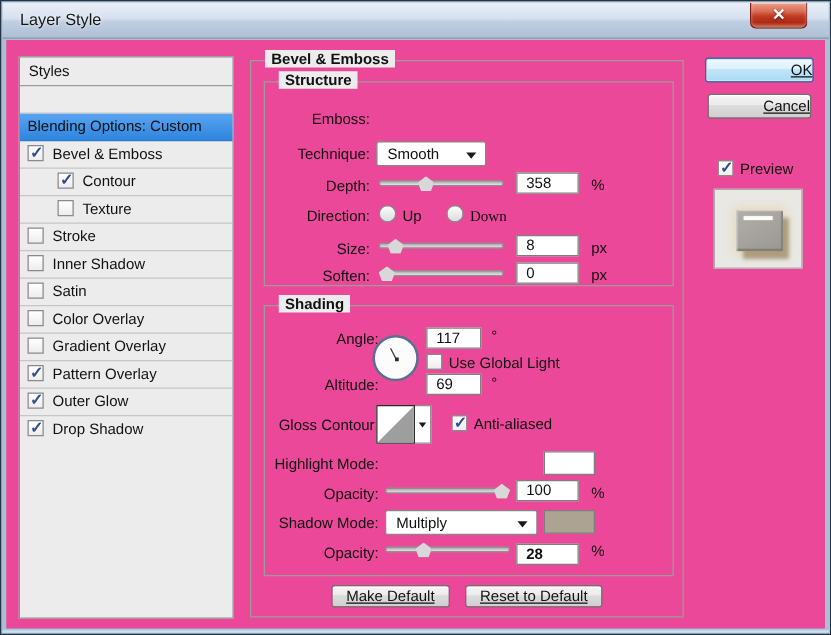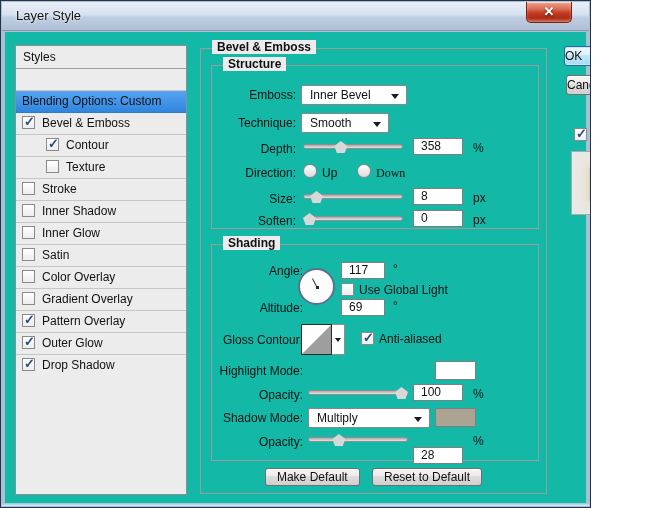--- a/index.html
+++ b/index.html
@@ -1,37 +1,37 @@
 <!DOCTYPE html>
 <html><head>
 <meta charset="utf-8">
 <style>
   * { margin:0; padding:0; box-sizing:border-box; }
   html,body { width:665px; height:508px; }
   body { font-family:"Liberation Sans", sans-serif; font-size:12px; color:#111; }
 
-  .window { position:relative; width:591px; height:508px; border:1px solid #243445;
+  .window { position:relative; width:665px; height:508px; border:1px solid #243445;
             background:#aabfd3; overflow:hidden; }
   .window::after { content:""; position:absolute; left:1px; right:1px; bottom:1px; height:3px;
             background:linear-gradient(#9cc0da,#d9eefb); }
 
   .titlebar { position:absolute; left:1px; right:1px; top:1px; height:29px;
             background:linear-gradient(#e9eff8 0%, #d6e1ef 45%, #bfcee1 55%, #aebfd6 100%);
             border-bottom:1px solid #8b99aa; }
   .title { position:absolute; left:14px; top:6px; font-size:13px; color:#151515;
             text-shadow:0 0 3px #ffffff; }
   .close-btn { position:absolute; right:17px; top:0px; width:46px; height:21px;
             border:1px solid #7c1f12; border-top:none; border-radius:0 0 5px 5px;
             background:linear-gradient(#eba28e 0%, #da6e55 35%, #c23a22 55%, #ad2b15 80%, #c96b4f 100%);
             box-shadow:inset 0 1px 0 rgba(255,255,255,.55), inset 0 0 3px rgba(255,255,255,.35);
             text-align:center; cursor:pointer; }
   .close-x { font-size:13px; font-weight:bold; color:#fff; line-height:20px;
             text-shadow:0 1px 2px rgba(0,0,0,.6); }
 
-  .client { position:absolute; left:4px; right:4px; top:31px; bottom:4px; background:#14b8a6; }
+  .client { position:absolute; left:4px; right:4px; top:31px; bottom:4px; background:#ec4899; }
 
   
   .sidebar { position:absolute; left:10px; top:13px; width:172px; height:450px;
             border:1px solid #8e8e8e; background:#ececec; }
   .sb-header { height:23px; line-height:22px; padding-left:7px; border-bottom:1px solid #9c9c9c; }
   .sb-row { position:relative; height:22px; display:flex; align-items:center; gap:7px;
             padding-left:6px; border-bottom:1px solid #c6c6c6; cursor:pointer; }
   .sb-row.sel { background:linear-gradient(#58a4f2,#2f85dd); border-bottom-color:#2f7ccc; }
   .sb-row.child { padding-left:30px; }
   .sb-row.child .hl { position:absolute; left:24px; right:0; top:0; bottom:0;
@@ -88,21 +88,21 @@
         border-left:29px solid transparent; border-bottom:29px solid #9e9e9e; }
   .contour-dd { position:absolute; width:13px; height:31px; background:#fff;
         border:1px solid #8f8f8f; border-left:none; cursor:pointer; }
   .contour-dd::after { content:""; position:absolute; left:3px; top:13px;
         border:3px solid transparent; border-top:4px solid #1a1a1a; }
 
   .swatch { position:absolute; width:41px; height:19px; border:1px solid #7e7e7e; cursor:pointer; }
 
   .btn { position:absolute; height:20px; border:1px solid #707070; border-radius:3px;
         background:linear-gradient(#f5f5f5,#ebebeb 45%,#dddddd 46%,#cfcfcf);
-        box-shadow:inset 0 1px 0 #ffffff; text-align:left; line-height:18px; cursor:pointer; }
+        box-shadow:inset 0 1px 0 #ffffff; text-align:right; line-height:18px; cursor:pointer;text-decoration:underline; }
   .btn.default { border-color:#30689f;
         background:linear-gradient(#edf9ff,#ddf1fc 45%,#c2e6f8 46%,#aadaf1);
         box-shadow:inset 0 0 0 1px #c2e8fa; }
   .btn.mini { position:static; display:inline-block; height:18px; line-height:16px;
         padding:0 11px; }
   .footer-btns { position:absolute; left:0; right:0; bottom:7px; text-align:center; }
   .footer-btns .btn.mini + .btn.mini { margin-left:9px; }
 
   .preview-box { position:absolute; left:566px; top:119px; width:71px; height:64px;
         border:1px solid #ababab; background:#eae8e4; }
@@ -149,24 +149,20 @@
       <div class="sb-row">
         <span class="cb"></span>
         <span class="sb-label">Stroke</span>
       </div>
       <div class="sb-row">
         <span class="cb"></span>
         <span class="sb-label">Inner Shadow</span>
       </div>
       <div class="sb-row">
         <span class="cb"></span>
-        <span class="sb-label">Inner Glow</span>
-      </div>
-      <div class="sb-row">
-        <span class="cb"></span>
         <span class="sb-label">Satin</span>
       </div>
       <div class="sb-row">
         <span class="cb"></span>
         <span class="sb-label">Color Overlay</span>
       </div>
       <div class="sb-row">
         <span class="cb"></span>
         <span class="sb-label">Gradient Overlay</span>
       </div>
@@ -184,21 +180,20 @@
       </div>
     </div>
 
     <div class="group" style="left:195px; top:16px; width:347px; height:446px;">
       <span class="legend">Bevel &amp; Emboss</span>
 
       <div class="group" style="left:10px; top:16px; width:328px; height:164px;">
         <span class="legend">Structure</span>
 
         <span class="lbl" style="left:0; top:22px; width:84px;">Emboss:</span>
-        <div class="dd" style="left:89px; top:19px; width:106px;"><span>Inner Bevel</span></div>
 
         <span class="lbl" style="left:0; top:50px; width:84px;">Technique:</span>
         <div class="dd" style="left:89px; top:47px; width:88px;"><span>Smooth</span></div>
 
         <span class="lbl" style="left:0; top:76px; width:84px;">Depth:</span>
         <div class="slider" style="left:91px; top:74px;">
           <span class="track"></span>
           <span class="thumb" style="left: calc(36% - 4.7px);"></span>
         </div>
         <div class="vb" style="left:201px; top:72px;">358</div>
@@ -266,21 +261,21 @@
 
         <span class="lbl" style="left:0; top:166px; width:91px;">Shadow Mode:</span>
         <div class="dd" style="left:96px; top:163px; width:122px;"><span>Multiply</span></div>
         <span class="swatch" style="left: 223px; top: 163px; background: rgb(173, 163, 147);"></span>
 
         <span class="lbl" style="left:0; top:190px; width:91px;">Opacity:</span>
         <div class="slider" style="left:96px; top:188px;">
           <span class="track"></span>
           <span class="thumb" style="left: calc(28% - 3.6px);"></span>
         </div>
-        <div class="vb" style="left:201px; top:202px;">28</div>
+        <div class="vb" style="left:201px; top:190px;font-weight:bold;">28</div>
         <span class="unit" style="left:261px; top:189px;">%</span>
       </div>
 
       <div class="footer-btns">
         <span class="btn mini">Make Default</span>
         <span class="btn mini">Reset to Default</span>
       </div>
     </div>
 
     <div class="btn default" style="left:559px; top:14px; width:87px;">OK</div>

